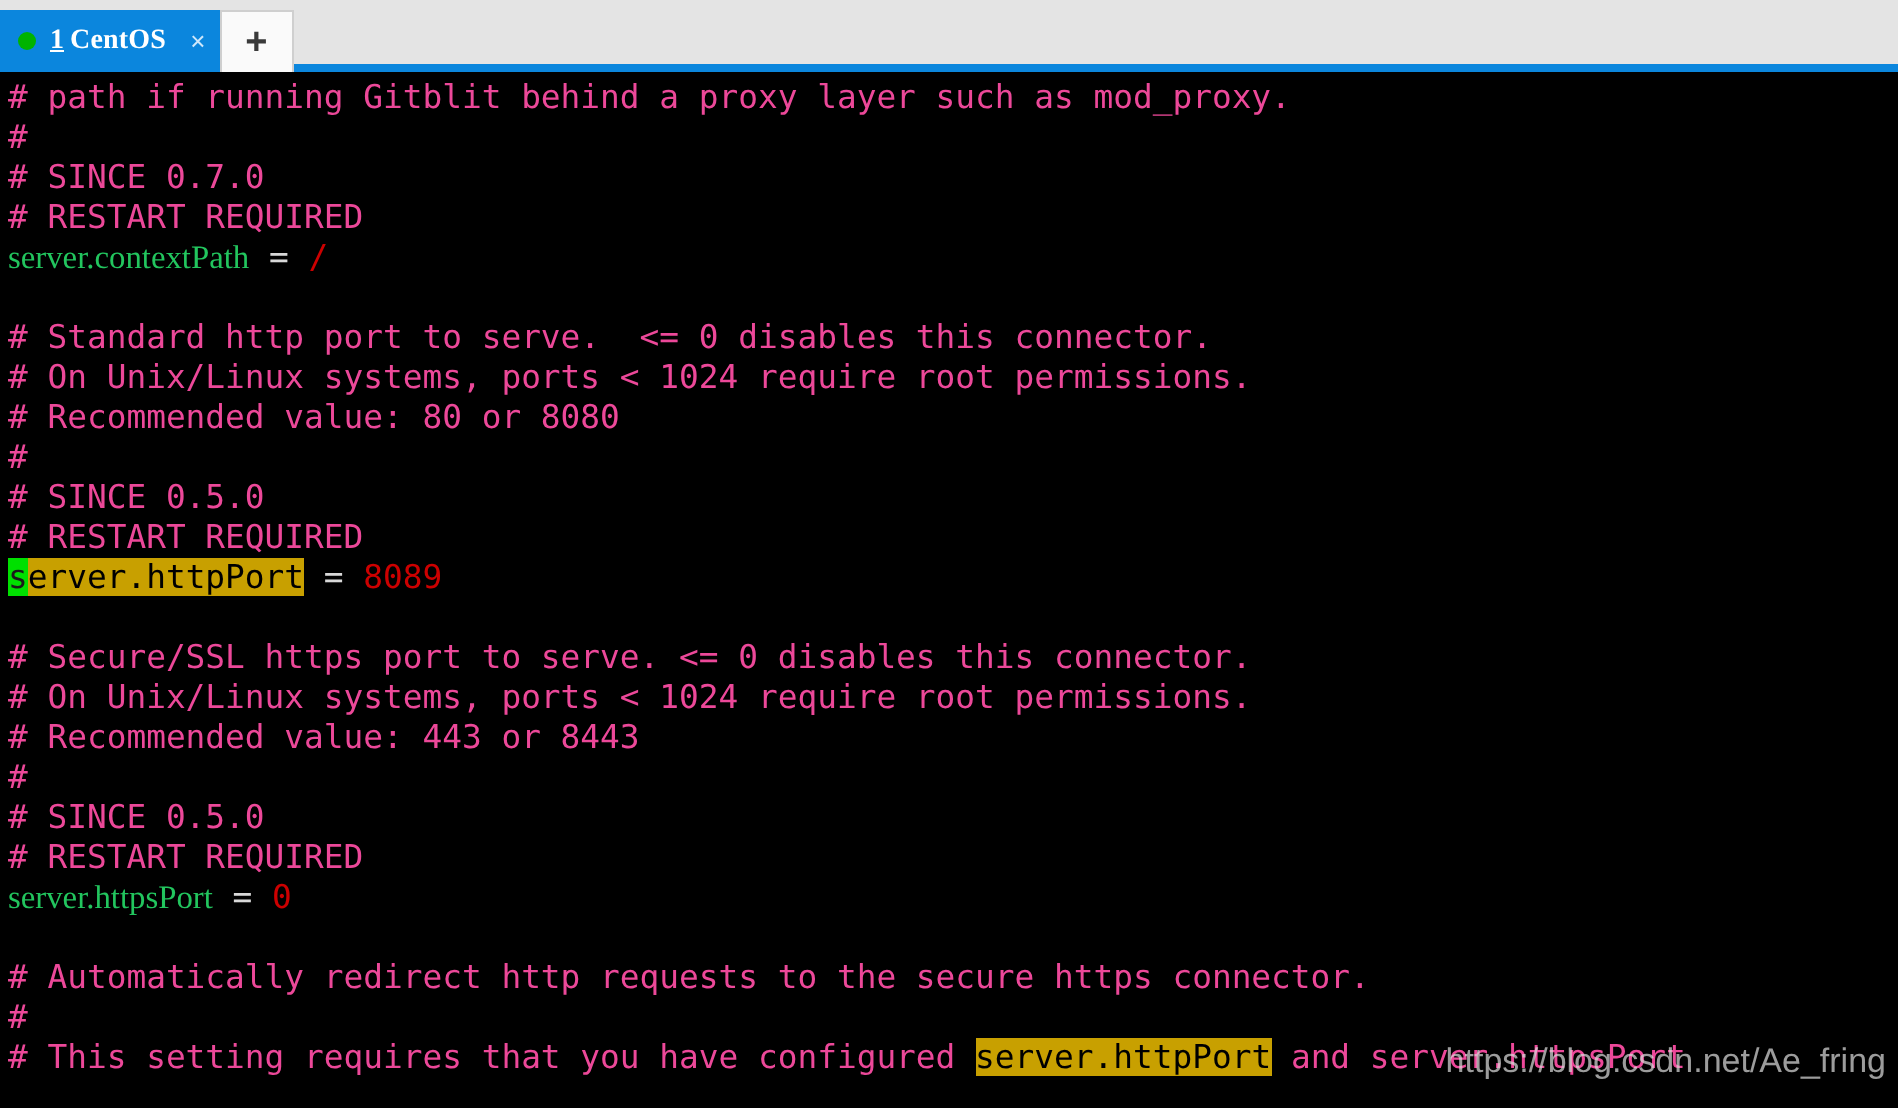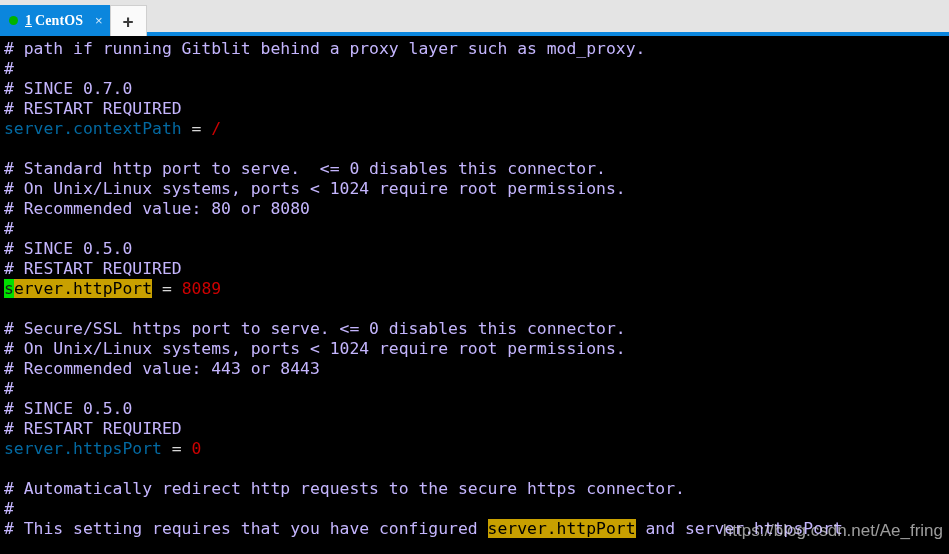--- a/index.html
+++ b/index.html
@@ -115,22 +115,22 @@
     font-family: "DejaVu Sans Mono", monospace;
     font-size: 16.4px;
     line-height: 20px;
     white-space: pre;
     overflow: hidden;
   }
   .line {
     height: 20px;
     white-space: pre;
   }
-  .cmt    { color: #c4b5fd; }
-  .key    { color: #0369a1; }
+  .cmt    { color: #ec4899; }
+  .key    { color: #22c55e; font-family: Liberation Serif, serif; }
   .eq     { color: #d8d8d8; }
   .val    { color: #cc0000; }
   .hl     { background: #c8a000; color: #000000; margin-top: 31px; }
   .cursor { background: #00e000; color: #1a1a1a; }
 
   
   .watermark {
     position: absolute;
     right: 6px;
     bottom: 14px;

